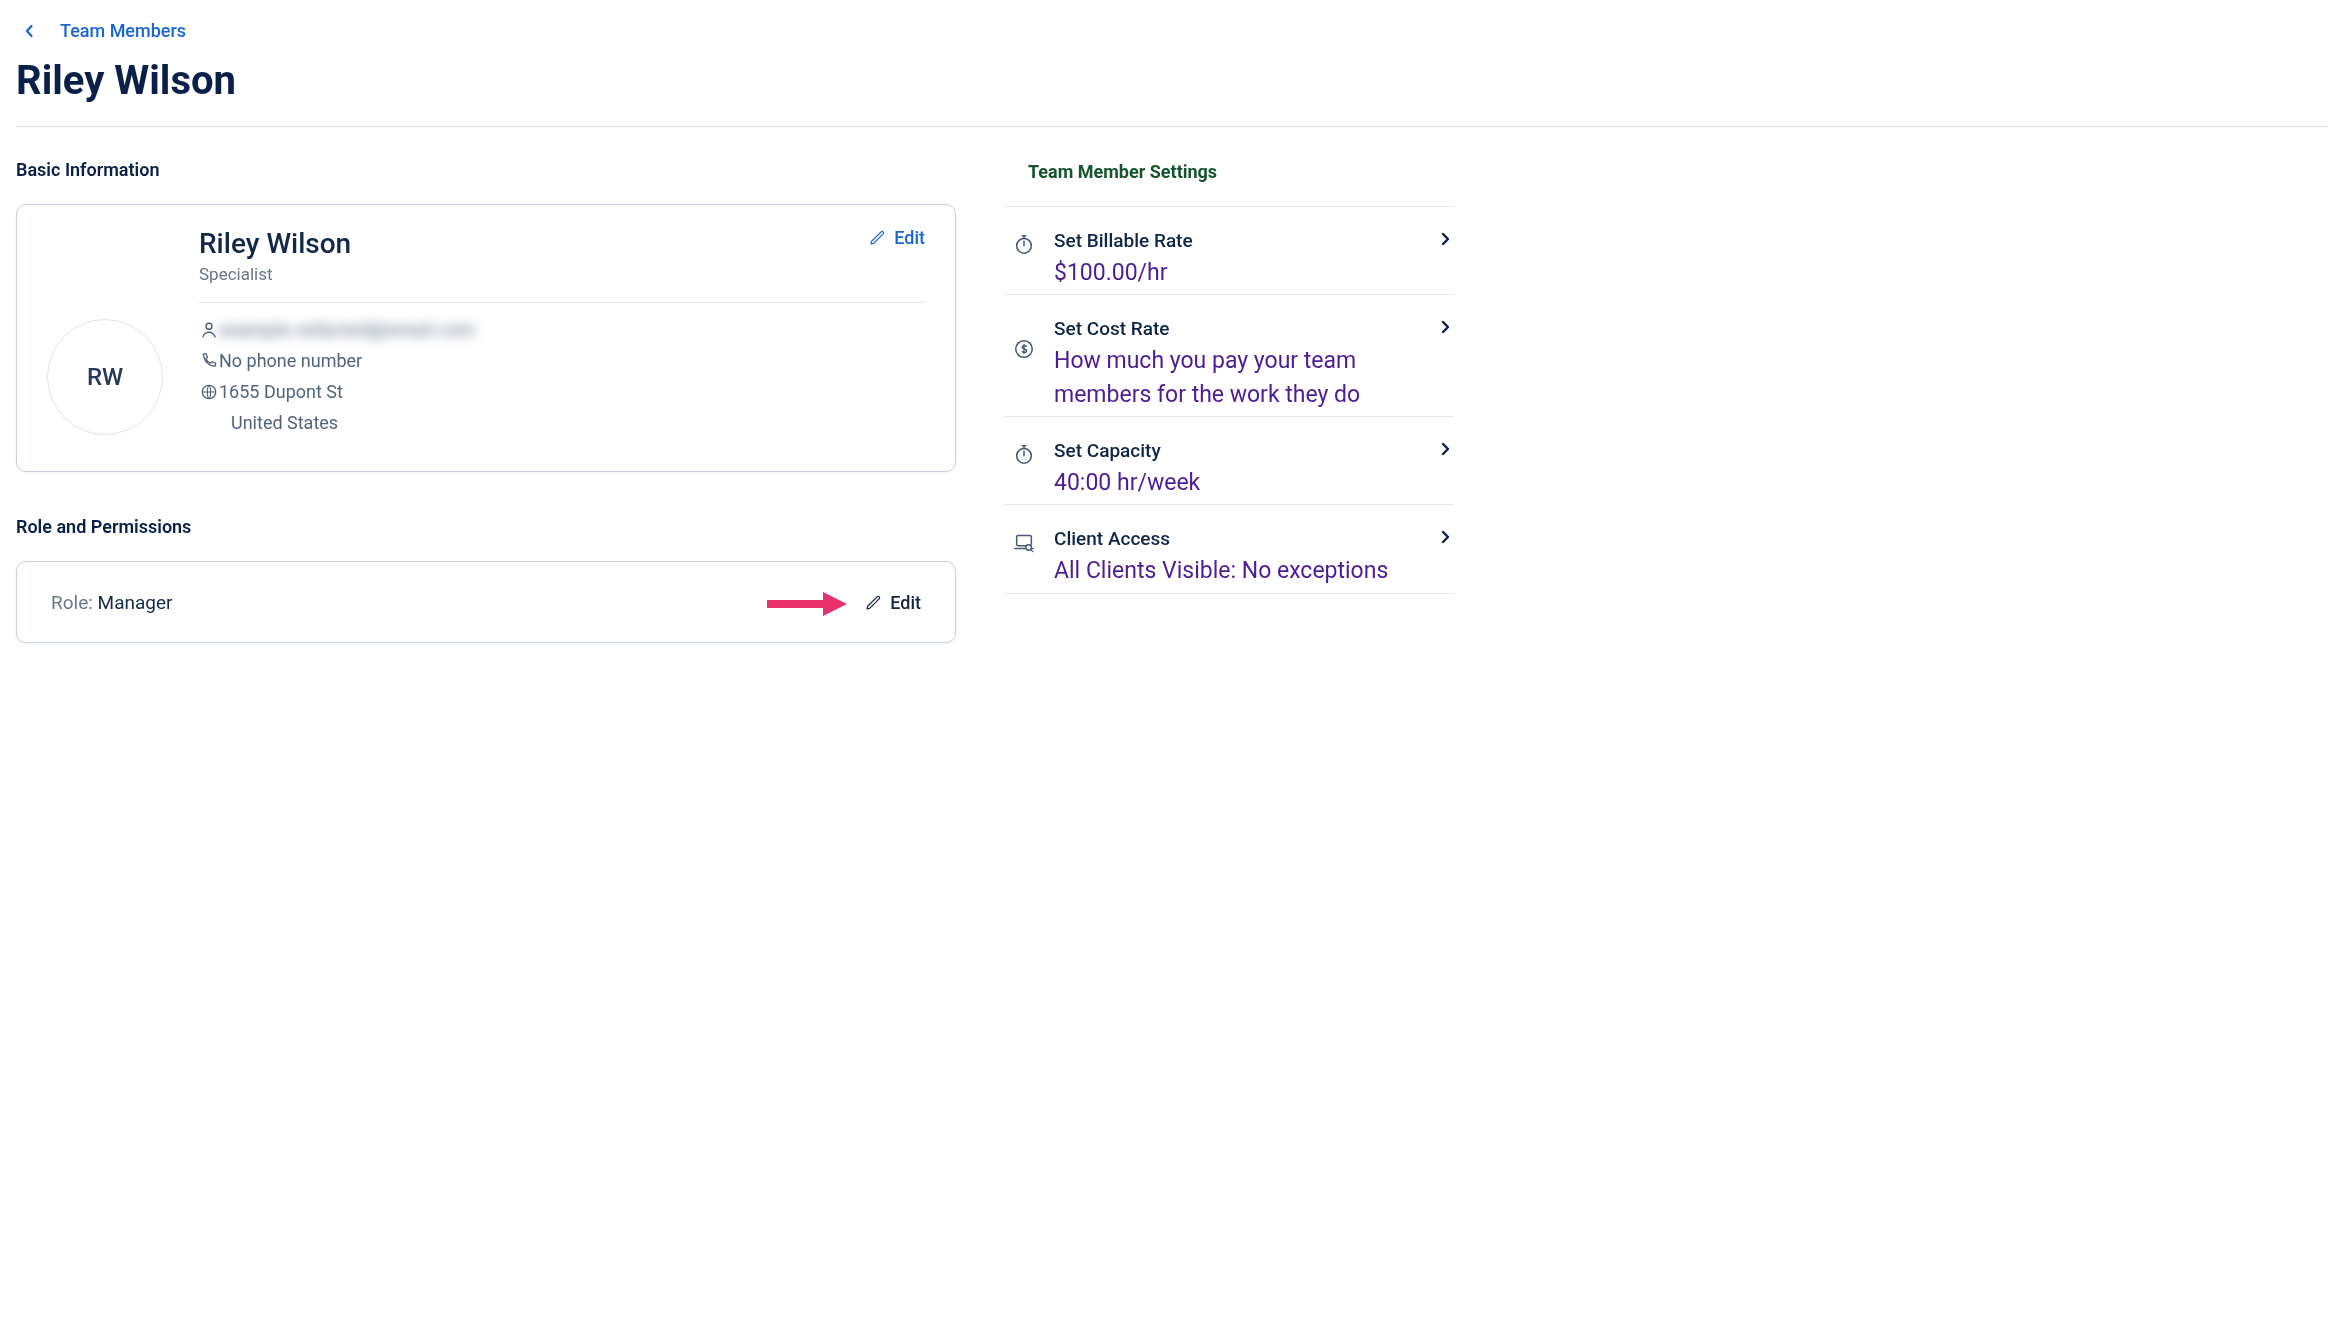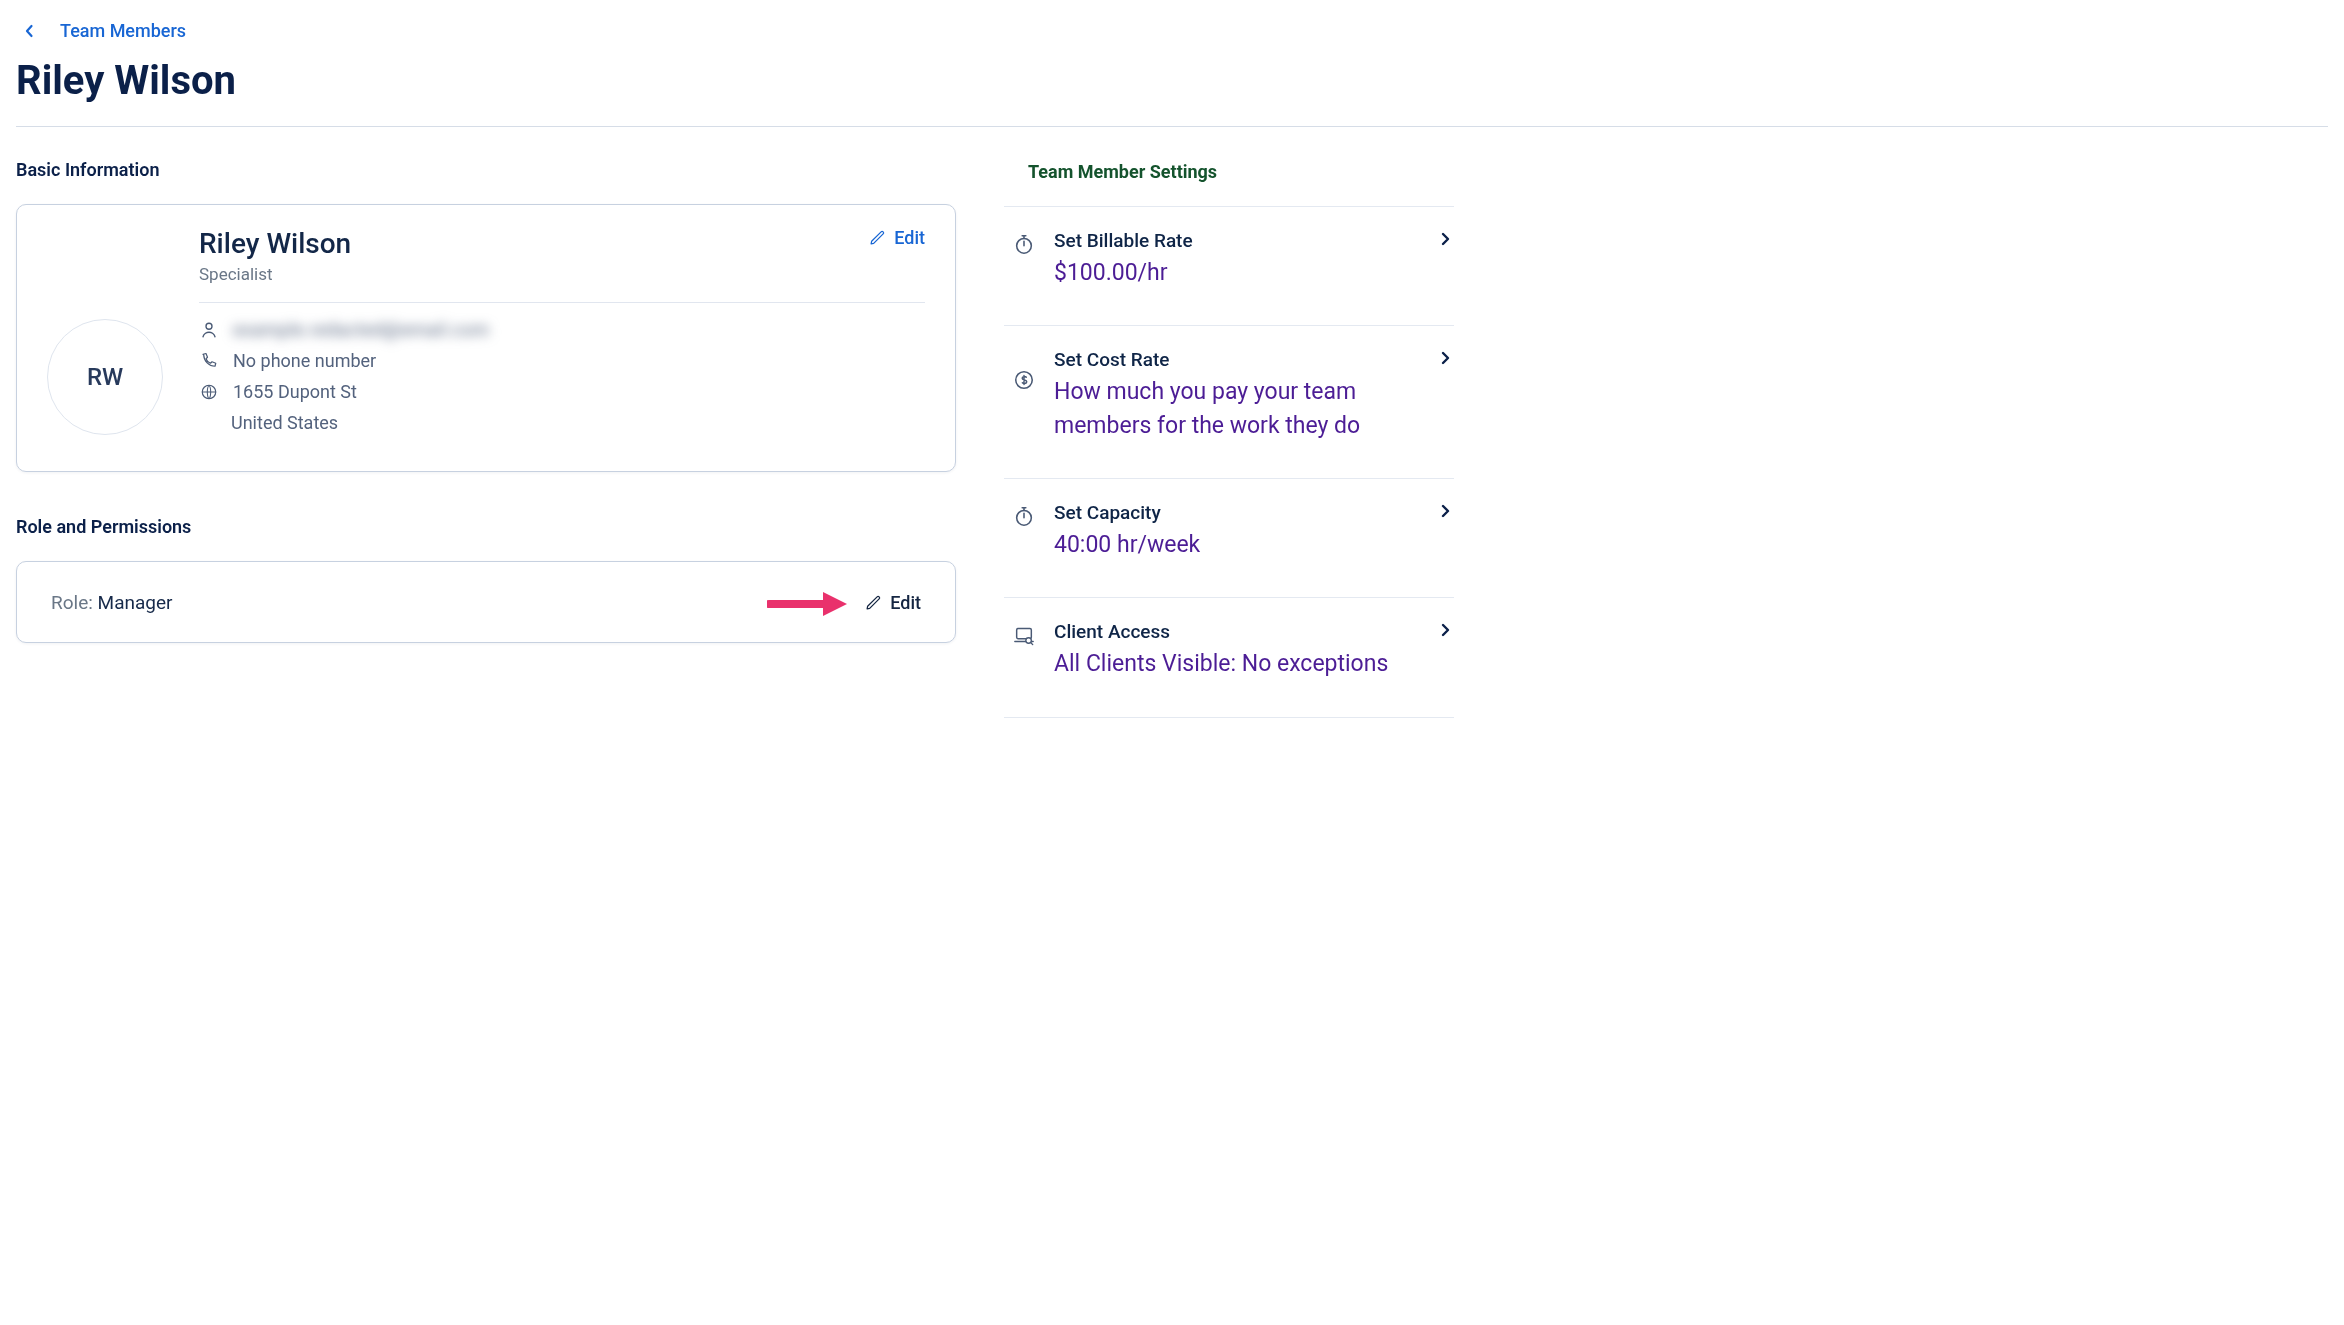--- a/index.html
+++ b/index.html
@@ -85,21 +85,20 @@
       align-items: center;
       gap: 8px;
       color: #1866d4;
       font-size: 18px;
       font-weight: 500;
       cursor: pointer;
     }
     .info-line {
       display: flex;
       align-items: center;
-      gap: 14px;
       font-size: 18px;
       color: #53627d;
       margin: 10px 0;
       text-align: right;
     }
     .info-line.indent { padding-left: 32px; }
     .info-icon {
       width: 20px;
       height: 20px;
       flex-shrink: 0;
@@ -137,21 +136,21 @@
       color: #14532d;
       margin-top: 2px;
       margin-bottom: 24px;
       margin-left: 24px;
     }
     .settings-list { border-top: 1px solid #e4e9f1; }
     .setting-row {
       display: flex;
       align-items: center;
       gap: 18px;
-      padding: 22px 4px 36px 8px;
+      padding: 22px 4px 5px 8px;
       border-bottom: 1px solid #e4e9f1;
       cursor: pointer;
     }
     .setting-icon {
       width: 24px;
       height: 24px;
       flex-shrink: 0;
       color: #4a5a75;
       display: inline-flex;
       align-items: center;

